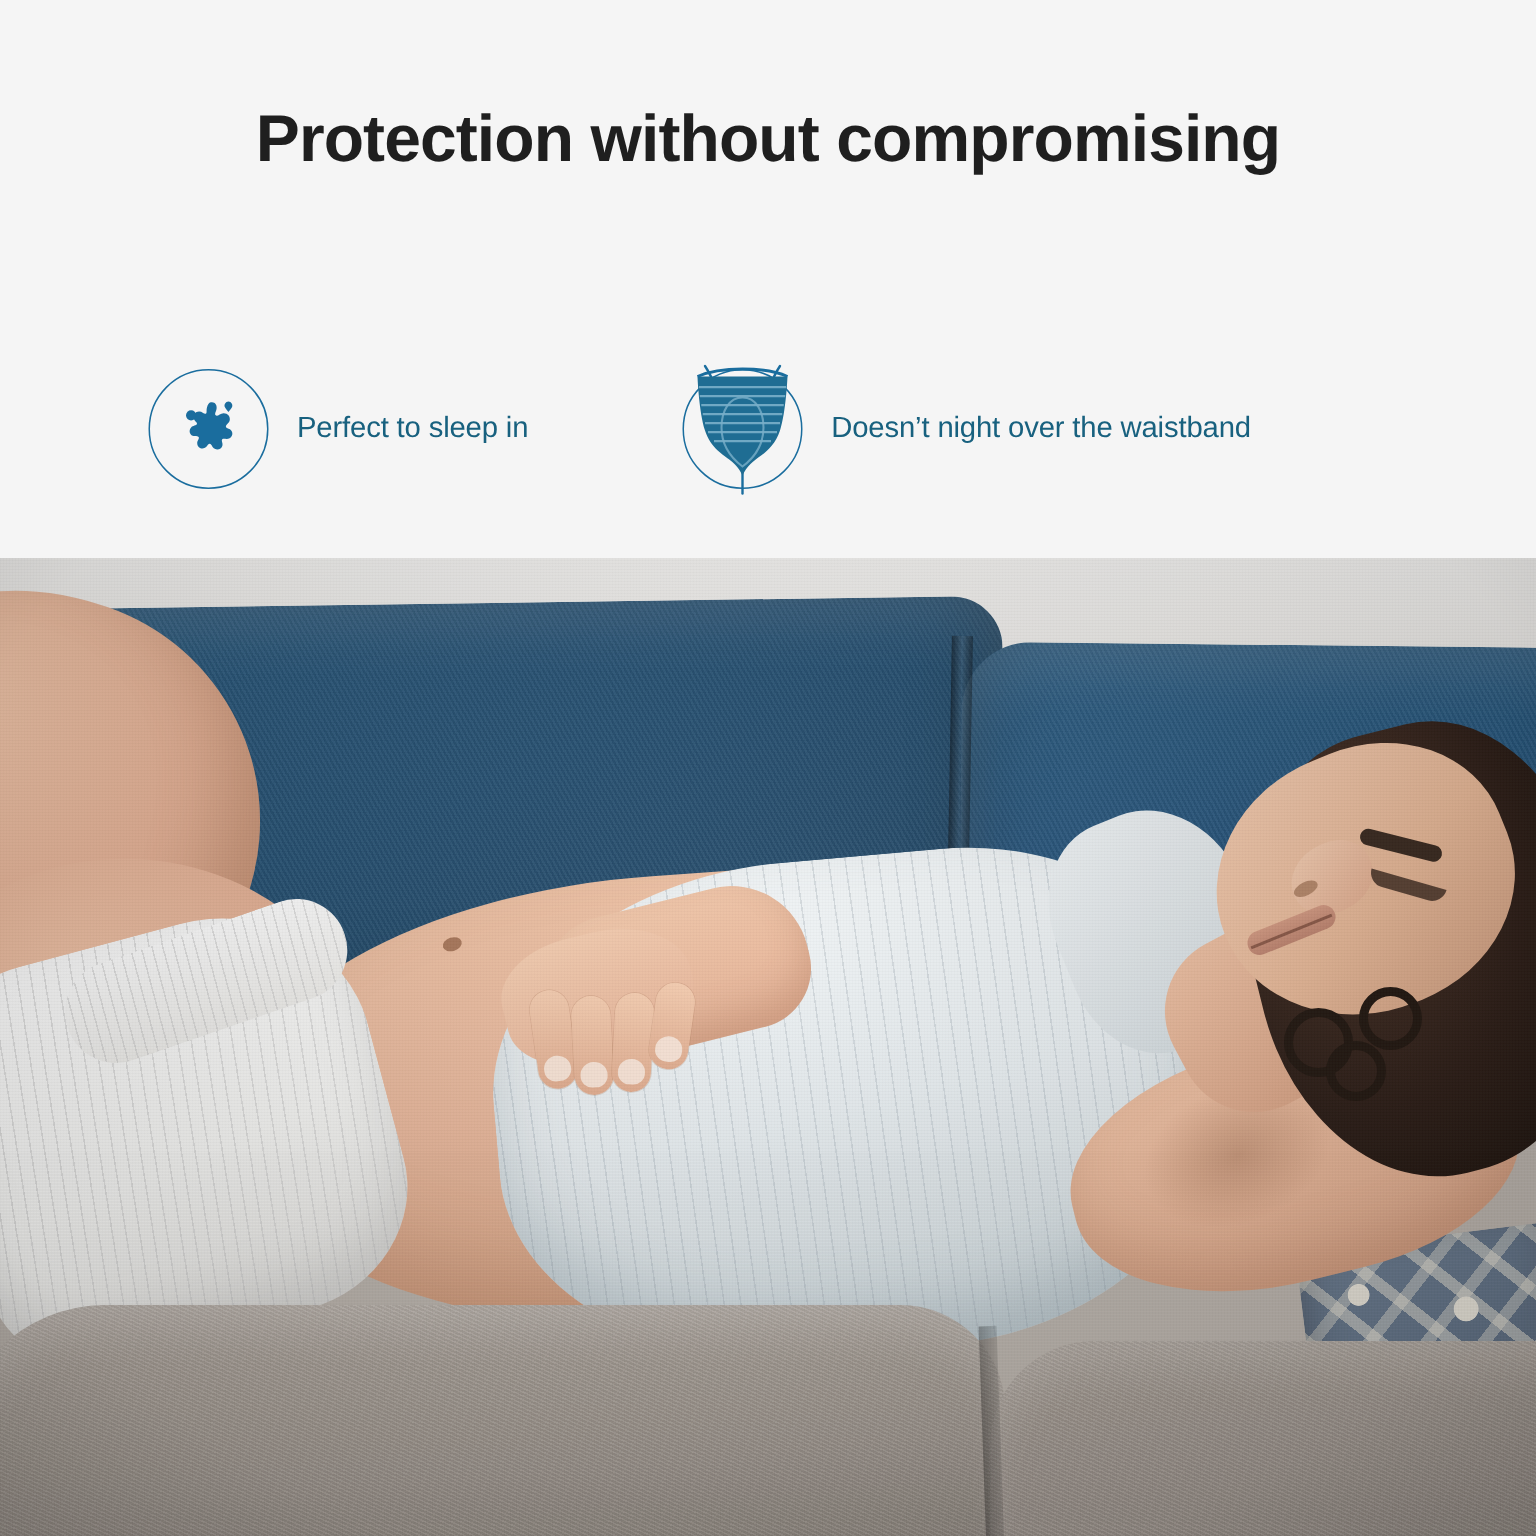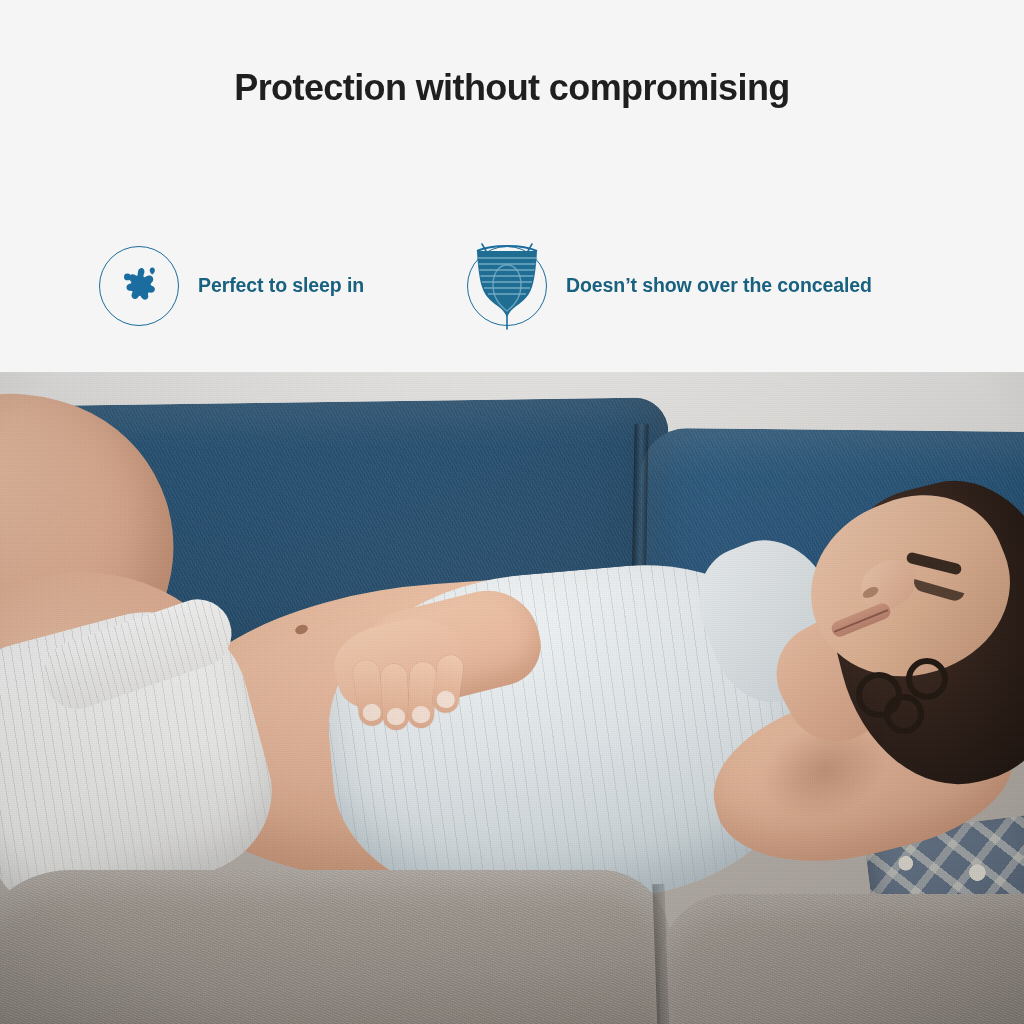--- a/index.html
+++ b/index.html
@@ -36,21 +36,21 @@
   .headline {
     position: absolute;
     left: 0; top: 68px;
     width: 1024px;
     text-align: center;
     line-height: 1.12;
     letter-spacing: -0.6px;
   }
   .headline-line1 {
     display: block;
-    font-size: 36px;
+    font-size: 44px;
     font-weight: bold;
     color: #1f1f1f;
     white-space: nowrap;
   }
   .headline-line2 {
     display: block;
     font-size: 40px;
     font-weight: bold;
     color: #1a6d9e;
     white-space: nowrap;
@@ -84,21 +84,21 @@
     box-sizing: border-box;
     display: flex;
     align-items: center;
     justify-content: center;
     overflow: visible;
   }
   .icon-circle svg { display: block; overflow: visible; }
 
   .feature-text {
     font-size: 19.5px;
-    font-weight: bold;
+    font-weight: normal;
     color: #18617f;
     line-height: 1.32;
     letter-spacing: -0.1px;
     white-space: nowrap;
   }
   .feature-text span { display: block; }
 
   
   .photo {
     position: absolute;
@@ -519,21 +519,21 @@
               <path d="M18,41 L68,41"></path>
               <path d="M20,47 L66,47"></path>
               <path d="M24,53 L62,53"></path>
             </g>
             <path d="M43,24 C52,24 57,33 57,44 C57,55 51,64 43,70
                      C35,64 29,55 29,44 C29,33 34,24 43,24 Z" fill="none" stroke="#79afc9" stroke-width="1.4" opacity="0.8"></path>
             <path d="M13,10 C22,6 33,5 43,5 C53,5 64,6 73,10" fill="none" stroke="#1a6d9e" stroke-width="2"></path>
           </svg>
         </div>
         <div class="feature-text">
-          <span>Doesn’t show over the concealed</span>
+          <span>Doesn’t night over the waistband</span>
         </div>
       </div>
 
     </div>
   </div>
 
   <div class="photo">
 
     <div class="wall"></div>
 

